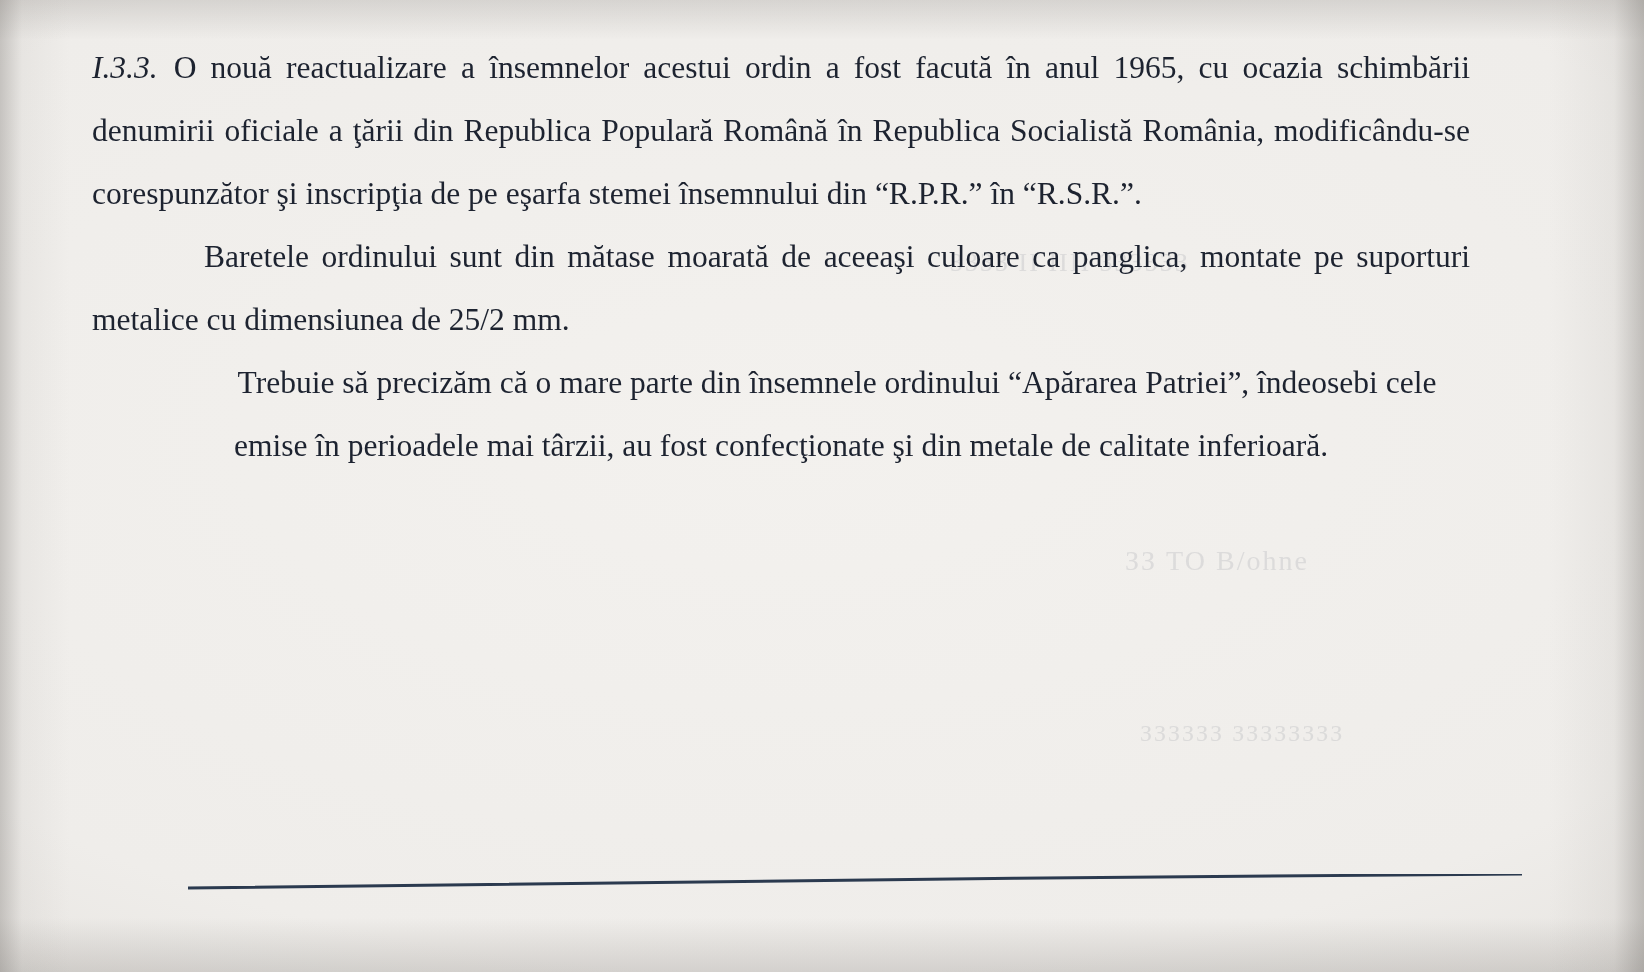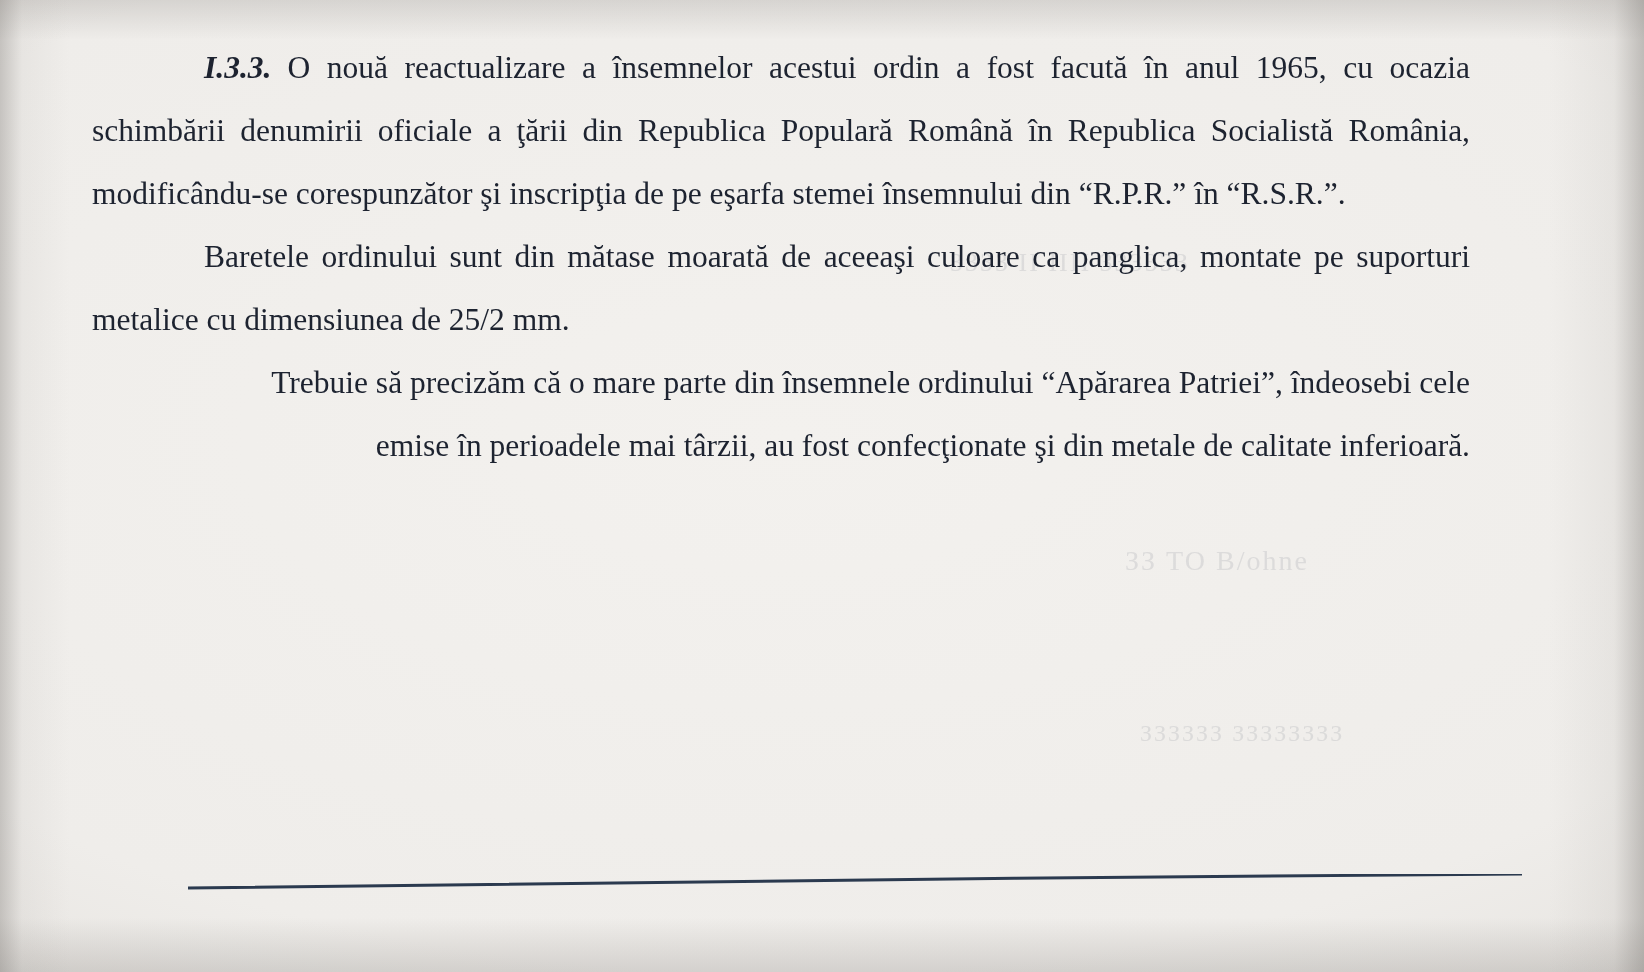--- a/index.html
+++ b/index.html
@@ -62,27 +62,26 @@
     color: #1d2330;
     text-align: justify;
     text-justify: inter-word;
     text-indent: 112px;
     font-family: "Liberation Serif", serif;
   }
   p.body-par.first {
     text-indent: 0;
   }
   p.body-par:last-child {
-    text-align: right;
+    text-align: center;
   }
 
   .sec-num {
     font-style: italic;
-    font-weight: 700;
-    margin-left: 112px;
+    font-weight: 400;
     margin-right: 16px;
   }
 
   
   #bottom-rule {
     position: absolute;
     left: 188px;
     top: 874px;
     width: 1334px;
     height: 18px;

